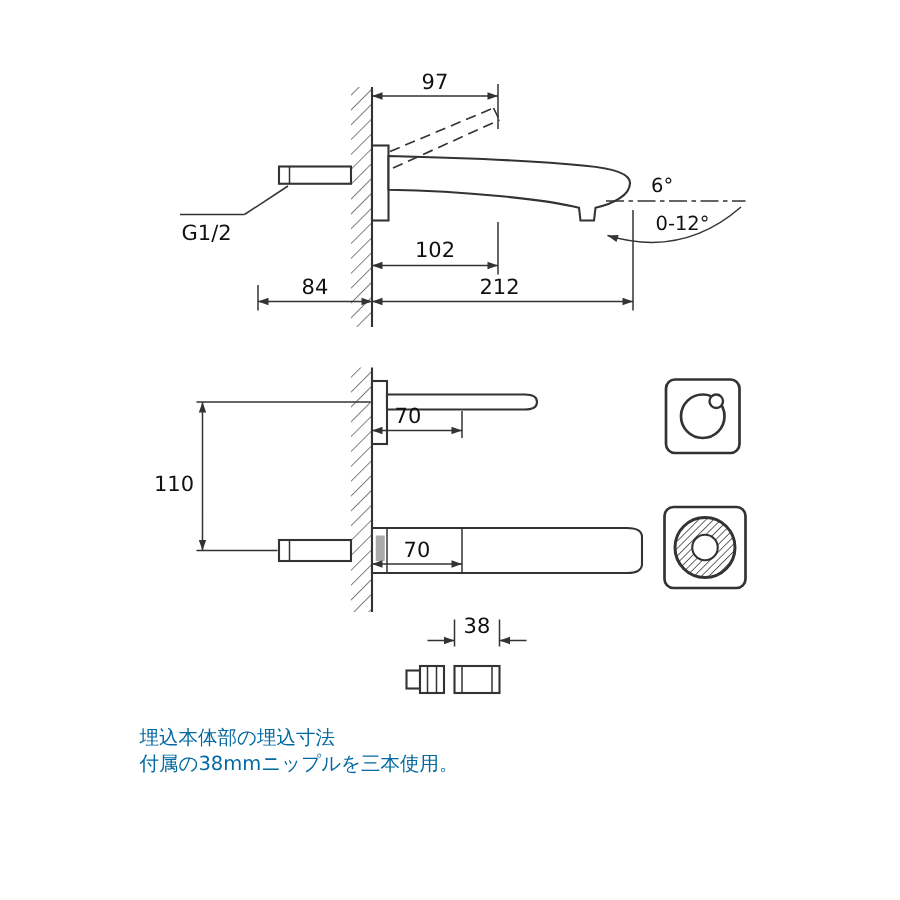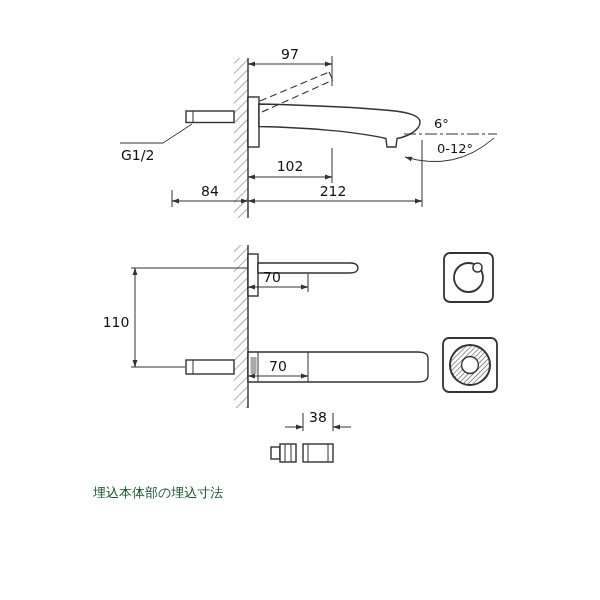--- a/index.html
+++ b/index.html
@@ -28,21 +28,21 @@
   .dimline { stroke: #333333; stroke-width: 1; fill: none; }
   .dashed { stroke: #333333; stroke-width: 1.1; fill: none; stroke-dasharray: 7 4; }
   .dashdot { stroke: #333333; stroke-width: 1; fill: none; stroke-dasharray: 12 3 3 3; }
   .heavy { stroke: #333333; stroke-width: 1.8; fill: #ffffff; }
   .notes {
     position: absolute;
     left: 93px;
     top: 484px;
     font-size: 13px;
     line-height: 17px;
-    color: #14532d;
+    color: #0369a1;
     white-space: nowrap;
   }
 </style>
 </head>
 <body>
 
 <div class="canvas">
   <svg width="600" height="475" viewBox="0 0 600 475">
     <defs>
       <marker id="arr" viewBox="0 0 10 10" refX="10" refY="5" markerWidth="9" markerHeight="7" orient="auto-start-reverse">
@@ -148,14 +148,15 @@
       <line x1="291" y1="444" x2="291" y2="462" class="thin"></line>
 
       <rect x="303" y="444" width="30" height="18" class="outline"></rect>
       <line x1="308" y1="444" x2="308" y2="462" class="thin"></line>
       <line x1="328" y1="444" x2="328" y2="462" class="thin"></line>
     </g>
   </svg>
 
   <div class="notes">
     <div>埋込本体部の埋込寸法</div>
+    <div>付属の38mmニップルを三本使用。</div>
   </div>
 </div>
 
 </body></html>

